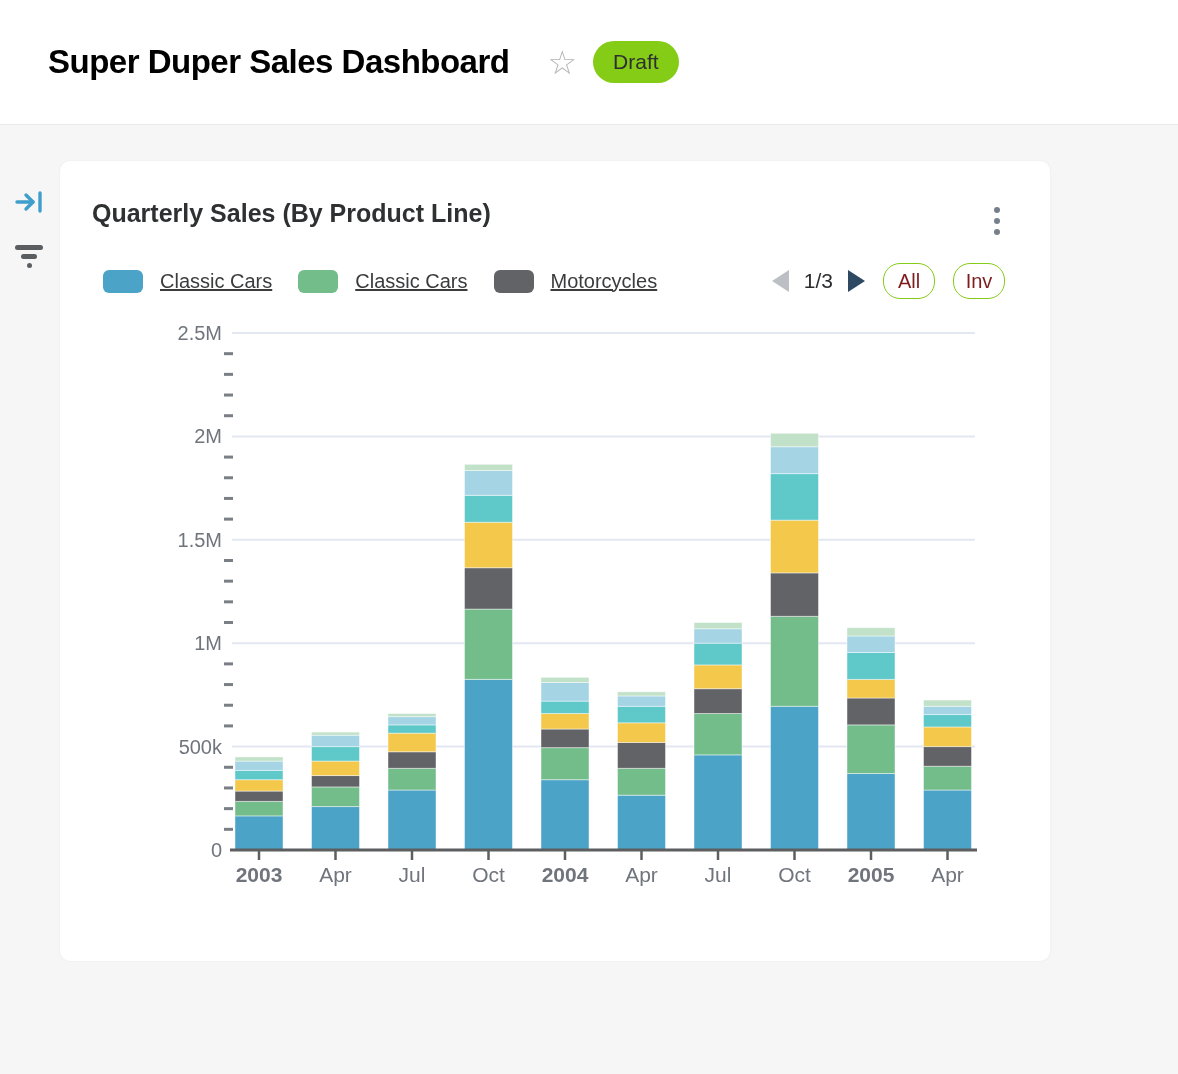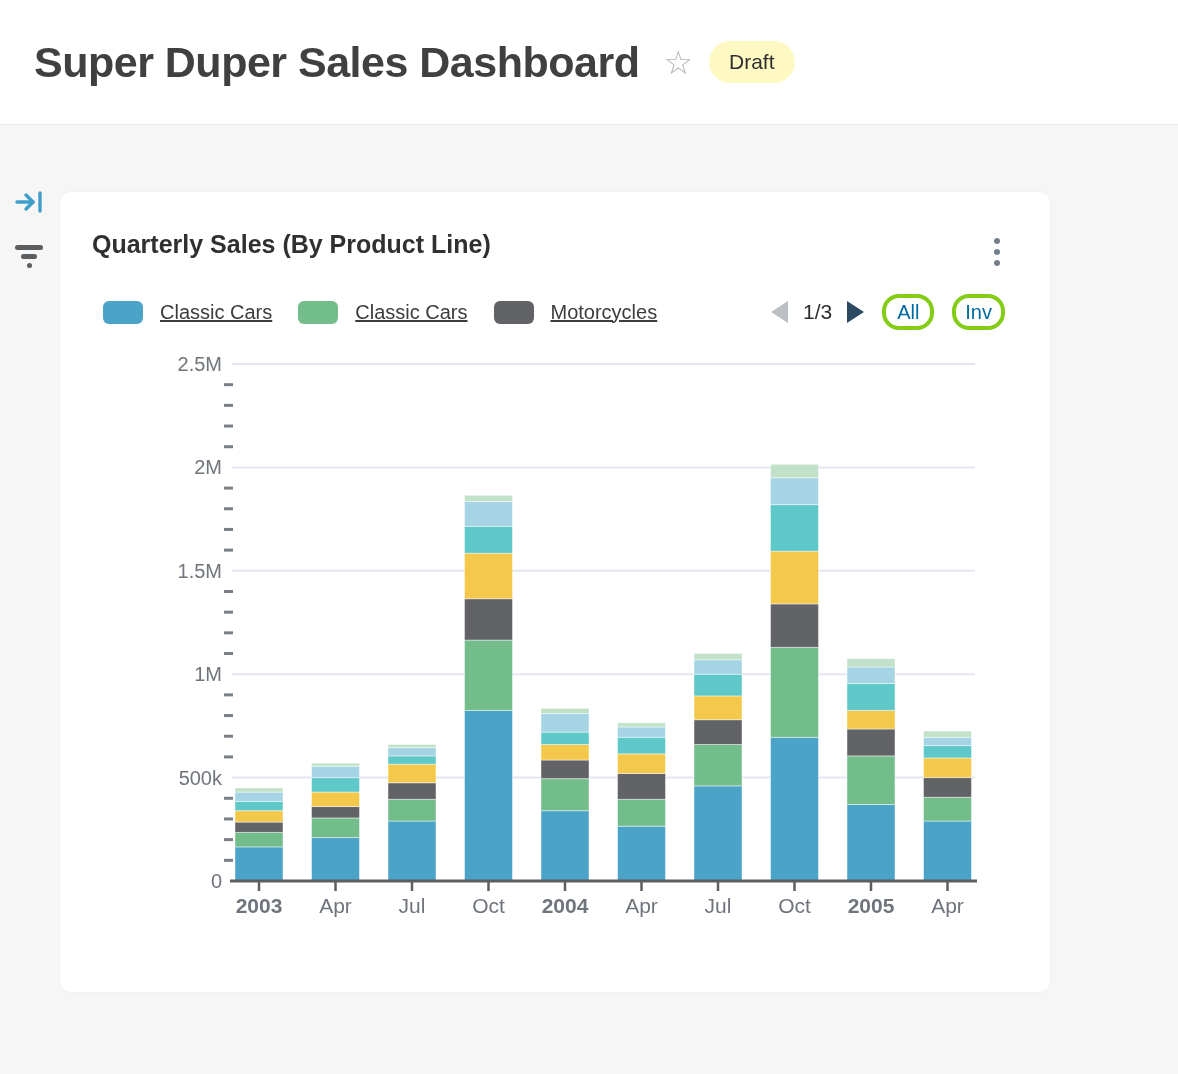--- a/index.html
+++ b/index.html
@@ -8,59 +8,59 @@
     background:#f6f6f7;
     font-family:"Liberation Sans", sans-serif;
     -webkit-font-smoothing:antialiased;
   }
   
   .app-header{
     height:125px;background:#ffffff;border-bottom:1px solid #e9e9ea;
     display:flex;align-items:center;padding-left:32px;box-sizing:border-box;
   }
   .page-title{
-    margin:2px;font-size:43px;font-weight:700;color:#404040;letter-spacing:-0.5px;
+    margin:16px;font-size:33px;font-weight:700;color:#000000;letter-spacing:-0.5px;
   }
   .star-btn{
     margin-left:22px;background:none;border:none;padding:0;cursor:pointer;
     font-size:33px;line-height:1;color:#b4b4b6;
   }
   .draft-badge{
-    margin-left:16px;background:#fef9c3;border-radius:24px;
+    margin-left:16px;background:#84cc16;border-radius:24px;
     padding:9px 20px;font-size:21px;color:#2f2f31;
   }
   
   .main{position:relative;height:948px;}
   .rail-btn{position:absolute;left:12px;background:none;border:none;padding:2px;cursor:pointer;}
   .rail-btn.collapse{top:62px;}
   .rail-btn.filter{top:115px;}
   
   .chart-card{
-    position:absolute;left:60px;top:67px;width:990px;height:800px;
+    position:absolute;left:60px;top:36px;width:990px;height:800px;
     background:#ffffff;border-radius:10px;box-shadow:0 0 3px rgba(0,0,0,.05);
   }
   .card-header{
     display:flex;justify-content:space-between;align-items:flex-start;
     padding:38px 44px 0 32px;
   }
   .chart-title{margin:0;font-size:25px;font-weight:700;color:#2f3032;}
   .kebab-btn{background:none;border:none;cursor:pointer;padding:4px 6px;display:flex;flex-direction:column;gap:5px;margin-top:4px;}
   .kebab-btn i{width:6px;height:6px;border-radius:50%;background:#75808c;display:block;}
   .legend-row{display:flex;align-items:center;margin:24px 45px 0 43px;}
   .legend-item{display:flex;align-items:center;margin-right:26px;cursor:pointer;}
   .legend-swatch{width:40px;height:23px;border-radius:6px;margin-right:17px;flex:0 0 auto;}
   .legend-label{font-size:20px;color:#3b3c3e;white-space:nowrap;text-decoration:underline;}
   .legend-pager{margin-left:auto;display:flex;align-items:center;}
   .tri{width:0;height:0;border-top:11px solid transparent;border-bottom:11px solid transparent;background:none;padding:0;cursor:pointer;border-left:none;border-right:none;}
   .tri.prev{border-right:17px solid #bcc0c4;margin-right:15px;}
   .tri.next{border-left:17px solid #2e4a63;margin-left:15px;}
   .page-label{font-size:21px;color:#2c2d2f;}
   .pill-btn{
-    margin-left:18px;background:#fff;border:4px solid #84cc16;border-radius:17px;
-    height:36px;min-width:52px;padding:0 9px;font-size:20px;color:#0369a1;cursor:pointer;
+    margin-left:18px;background:#fff;border:1px solid #84cc16;border-radius:17px;
+    height:36px;min-width:52px;padding:0 9px;font-size:20px;color:#7f1d1d;cursor:pointer;
     font-family:"Liberation Sans", sans-serif;
   }
   .chart-svg{position:absolute;left:0;top:150px;}
 </style>
 </head>
 <body>
 
 <header class="app-header">
   <h1 class="page-title">Super Duper Sales Dashboard</h1>
   <button class="star-btn">☆</button>

